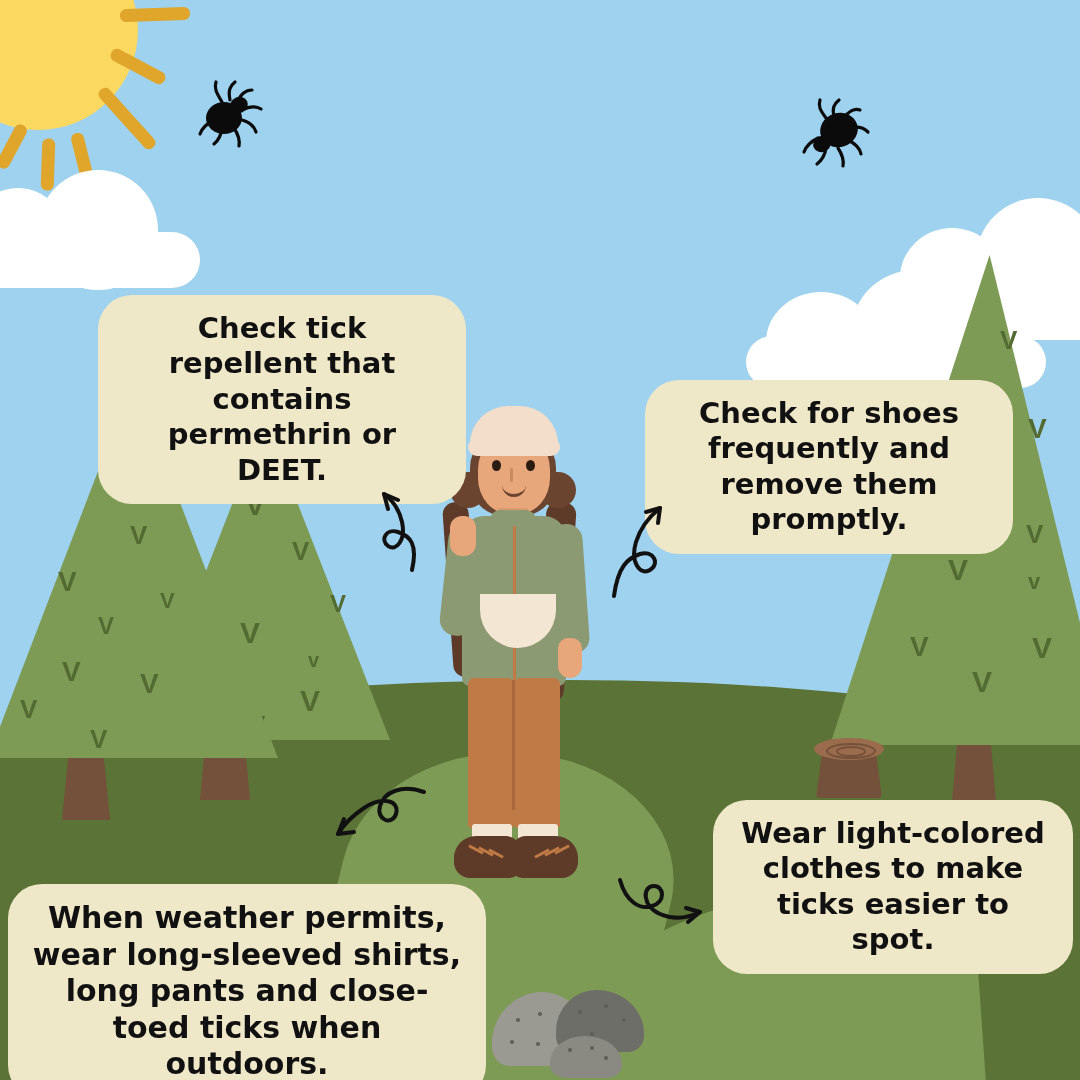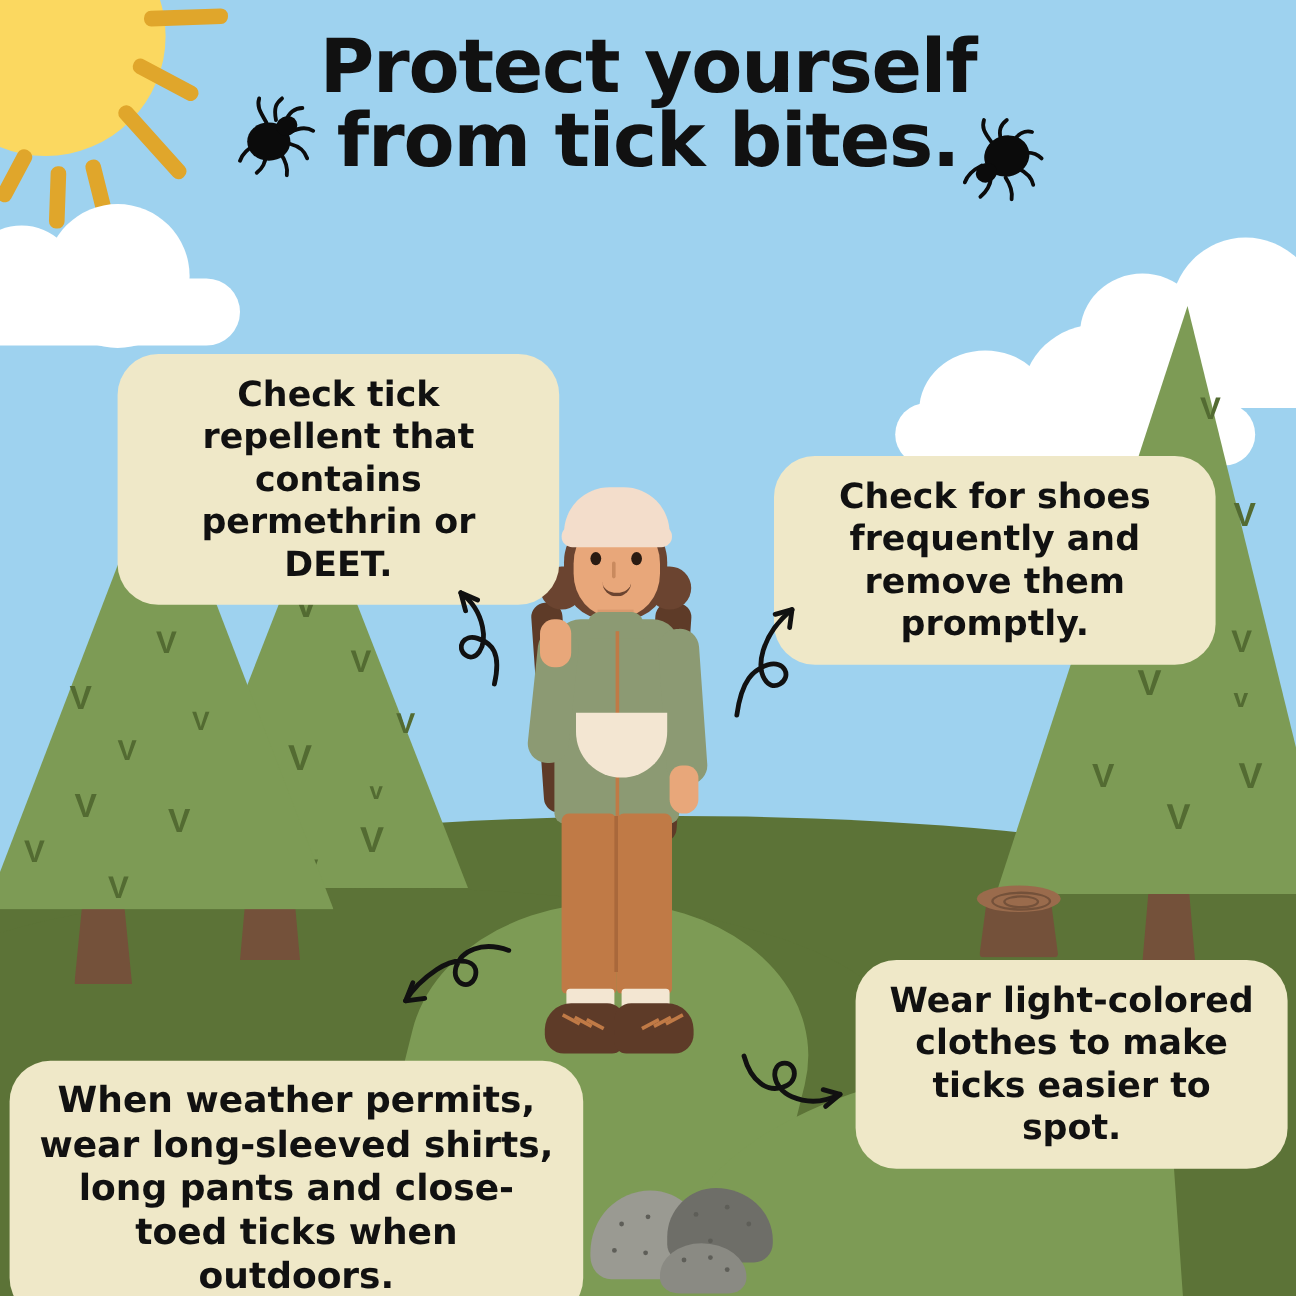--- a/index.html
+++ b/index.html
@@ -296,24 +296,20 @@
       <path d="M52 32 C60 30 66 32 70 36"></path>
       <path d="M50 44 C58 48 62 52 63 58"></path>
       <path d="M40 52 C44 58 46 64 45 70"></path>
       <path d="M28 52 C27 60 24 64 19 68"></path>
       <path d="M20 42 C12 46 8 50 6 56"></path>
     </g>
     <ellipse cx="41" cy="34" rx="19" ry="17" fill="#0B0B0B" transform="rotate(-18 41 34)"></ellipse>
     <ellipse cx="24" cy="48" rx="9" ry="8" fill="#0B0B0B" transform="rotate(-25 24 48)"></ellipse>
   </svg>
 
-  <div class="title">
-    <span>Protect yourself</span>
-    <span class="l2">from tick bites.</span>
-  </div>
 
   <div class="bubble" id="bubble-0">
     <span>Check tick repellent that contains permethrin or DEET.</span>
   </div>
   <div class="bubble" id="bubble-1">
     <span>Check for shoes frequently and remove them promptly.</span>
   </div>
   <div class="bubble" id="bubble-2">
     <span>Wear light-colored clothes to make ticks easier to spot.</span>
   </div>

